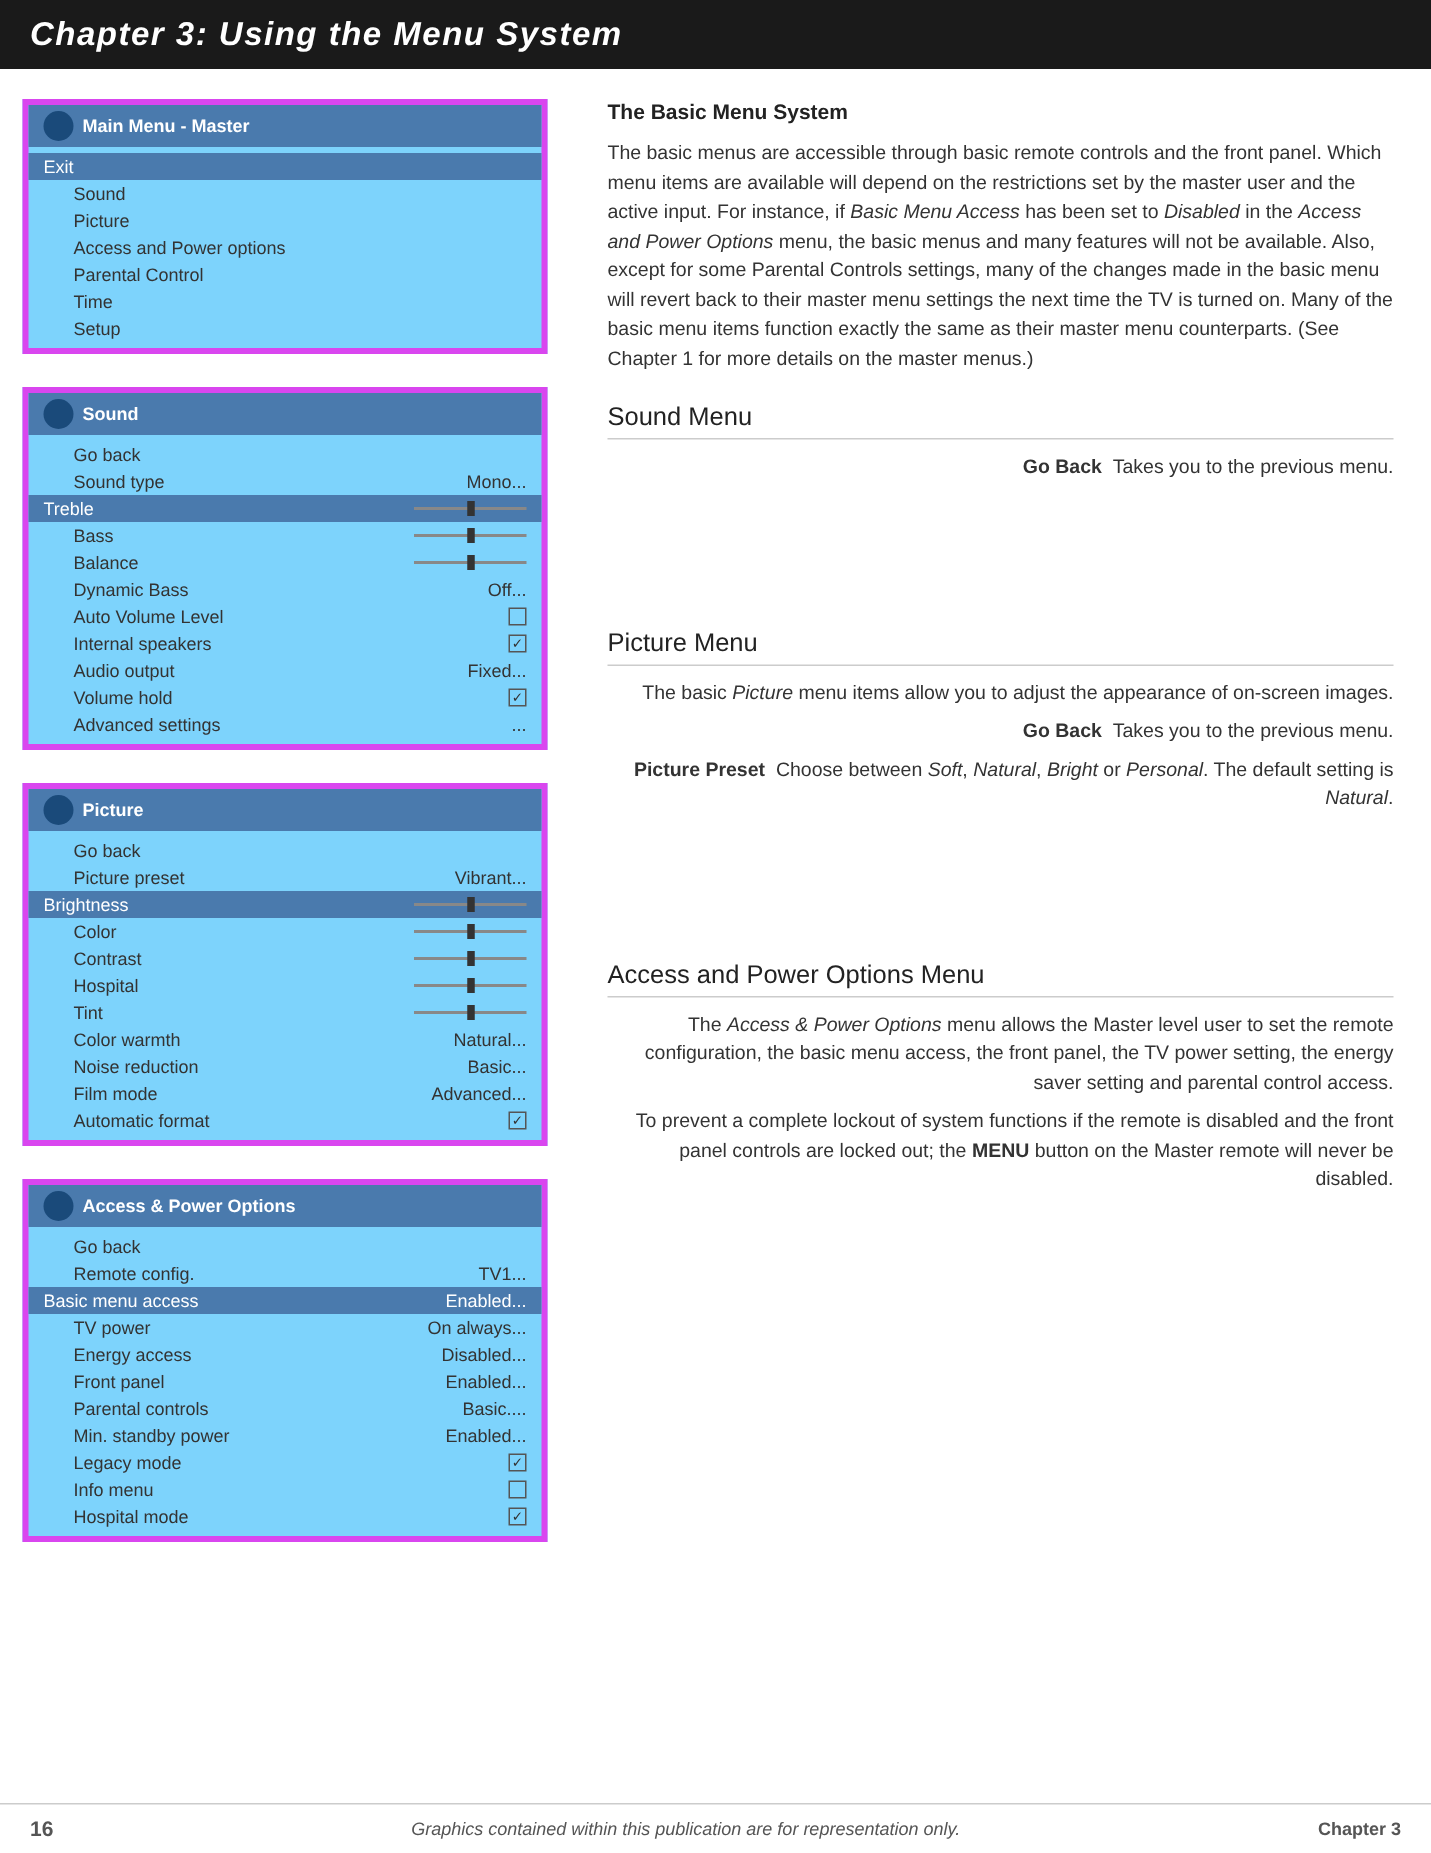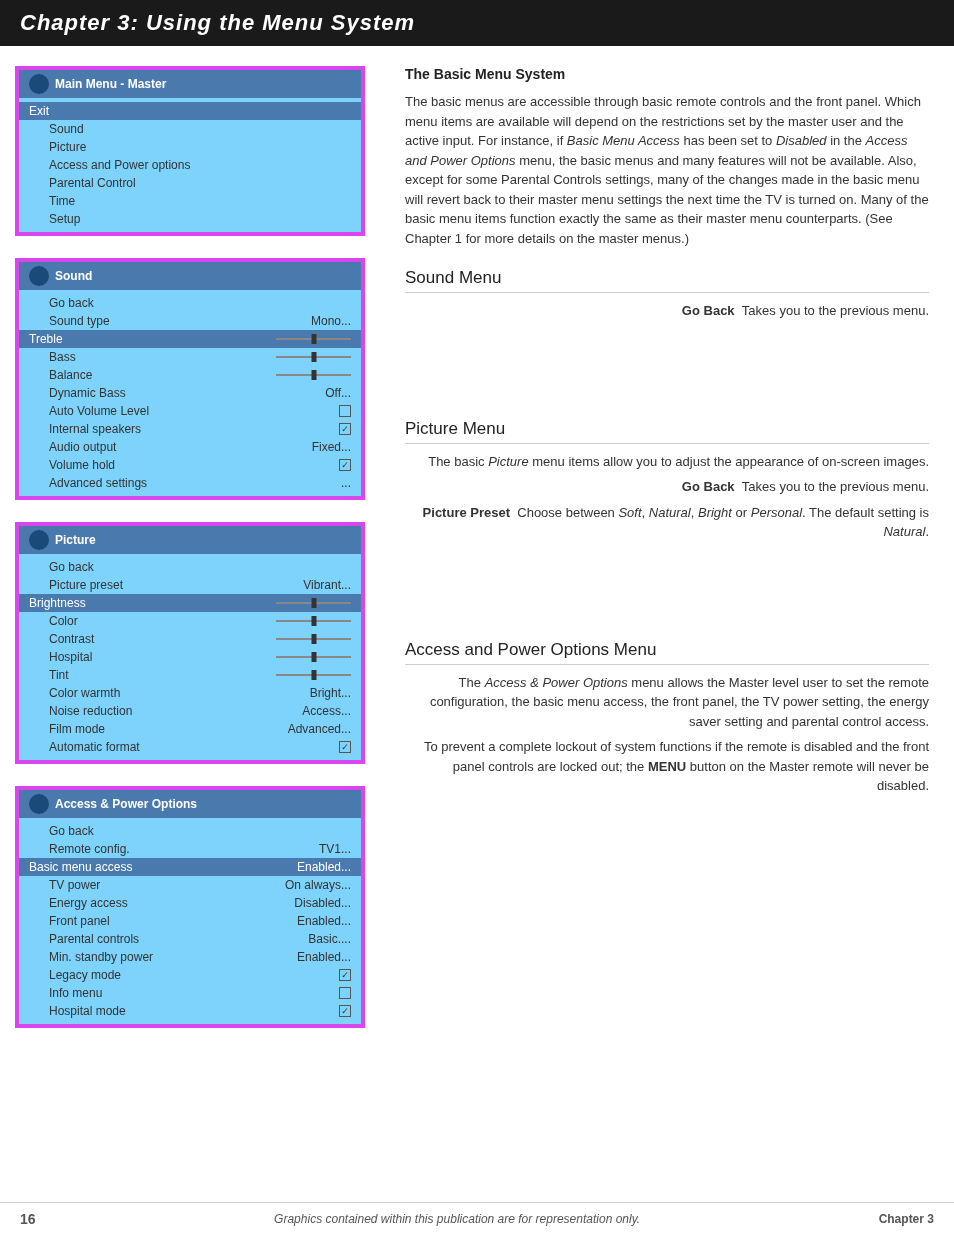--- a/index.html
+++ b/index.html
@@ -328,25 +328,25 @@
             <div class="menu-item-row">
               <span>Hospital</span>
               <span class="slider-visual"></span>
             </div>
             <div class="menu-item-row">
               <span>Tint</span>
               <span class="slider-visual"></span>
             </div>
             <div class="menu-item-row">
                 <span>Color warmth</span>
-                <span>Bright...</span>
+                <span>Natural...</span>
               </div>
             <div class="menu-item-row">
                 <span>Noise reduction</span>
-                <span>Access...</span>
+                <span>Basic...</span>
               </div>
             <div class="menu-item-row">
                 <span>Film mode</span>
                 <span>Advanced...</span>
               </div>
             <div class="menu-item-row">
               <span>Automatic format</span>
               <span class="checkbox-val checked"></span>
             </div>
           </div>

